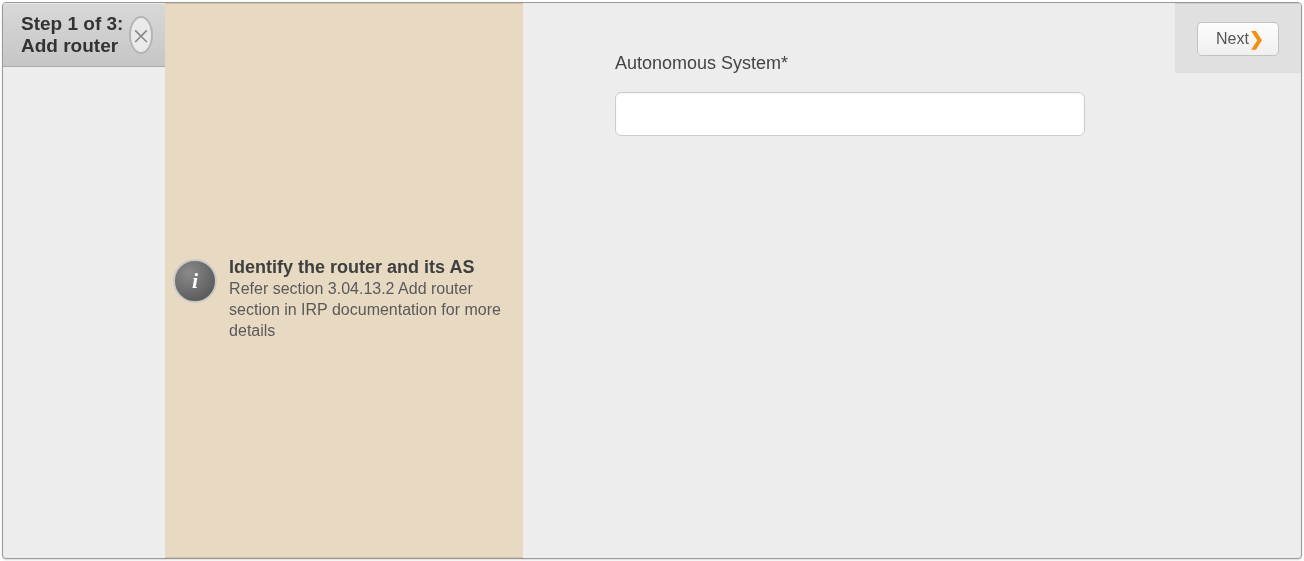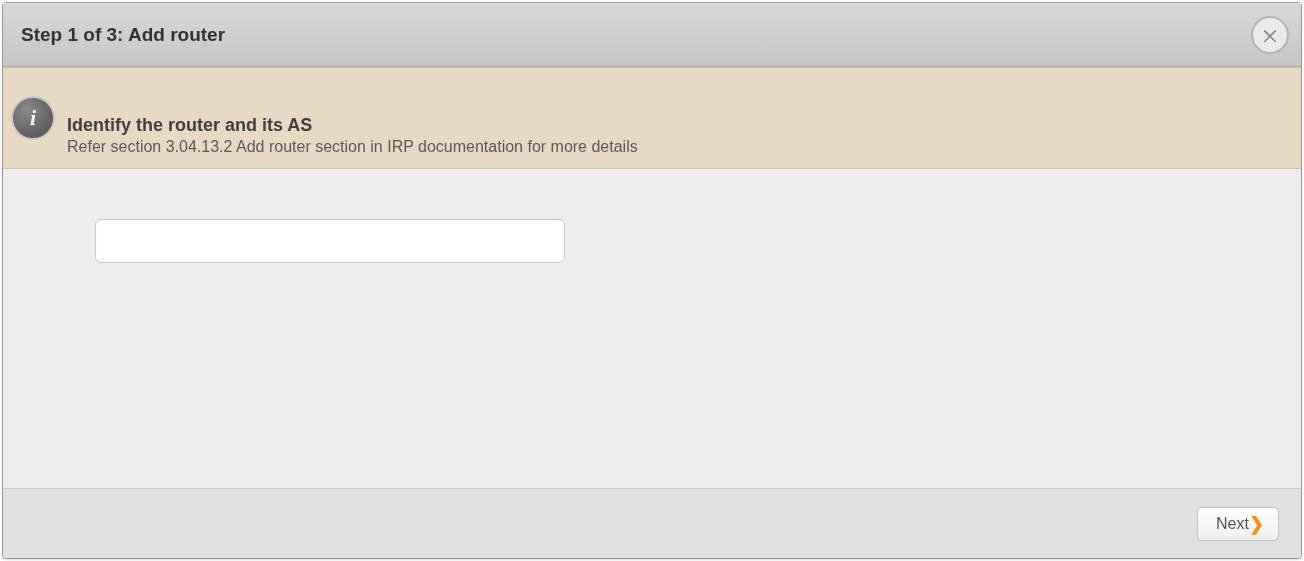--- a/index.html
+++ b/index.html
@@ -16,21 +16,20 @@
     }
     .dialog {
       width: 1300px;
       height: 557px;
       margin: 2px;
       background: #ededed;
       border: 1px solid #999;
       border-radius: 4px;
       box-shadow: 0 1px 2px rgba(0,0,0,0.15);
       display: flex;
-      flex-direction: column;
       overflow: hidden;
     }
     .dialog-header {
       background: linear-gradient(to bottom, #d8d8d8, #c6c6c6);
       border-bottom: 1px solid #aaa;
       border-top: 1px solid #e8e8e8;
       display: flex;
       align-items: center;
       justify-content: space-between;
       padding: 0 12px 0 18px;
@@ -176,20 +175,21 @@
     </div>
     <div class="info-text">
       <div class="info-title">Identify the router and its AS</div>
       <div class="info-subtitle">Refer section 3.04.13.2 Add router section in IRP documentation for more details</div>
     </div>
   </div>
 
   <div class="dialog-body">
     <div class="form-row">
       <div class="form-group">
+        <label class="form-label">Autonomous System*</label>
         <input type="text" class="form-input" value="" style="">
       </div>
     </div>
   </div>
 
   <div class="dialog-footer">
     <button class="next-button">
       <span>Next</span>
       <span class="chevron">❯</span>
     </button>

